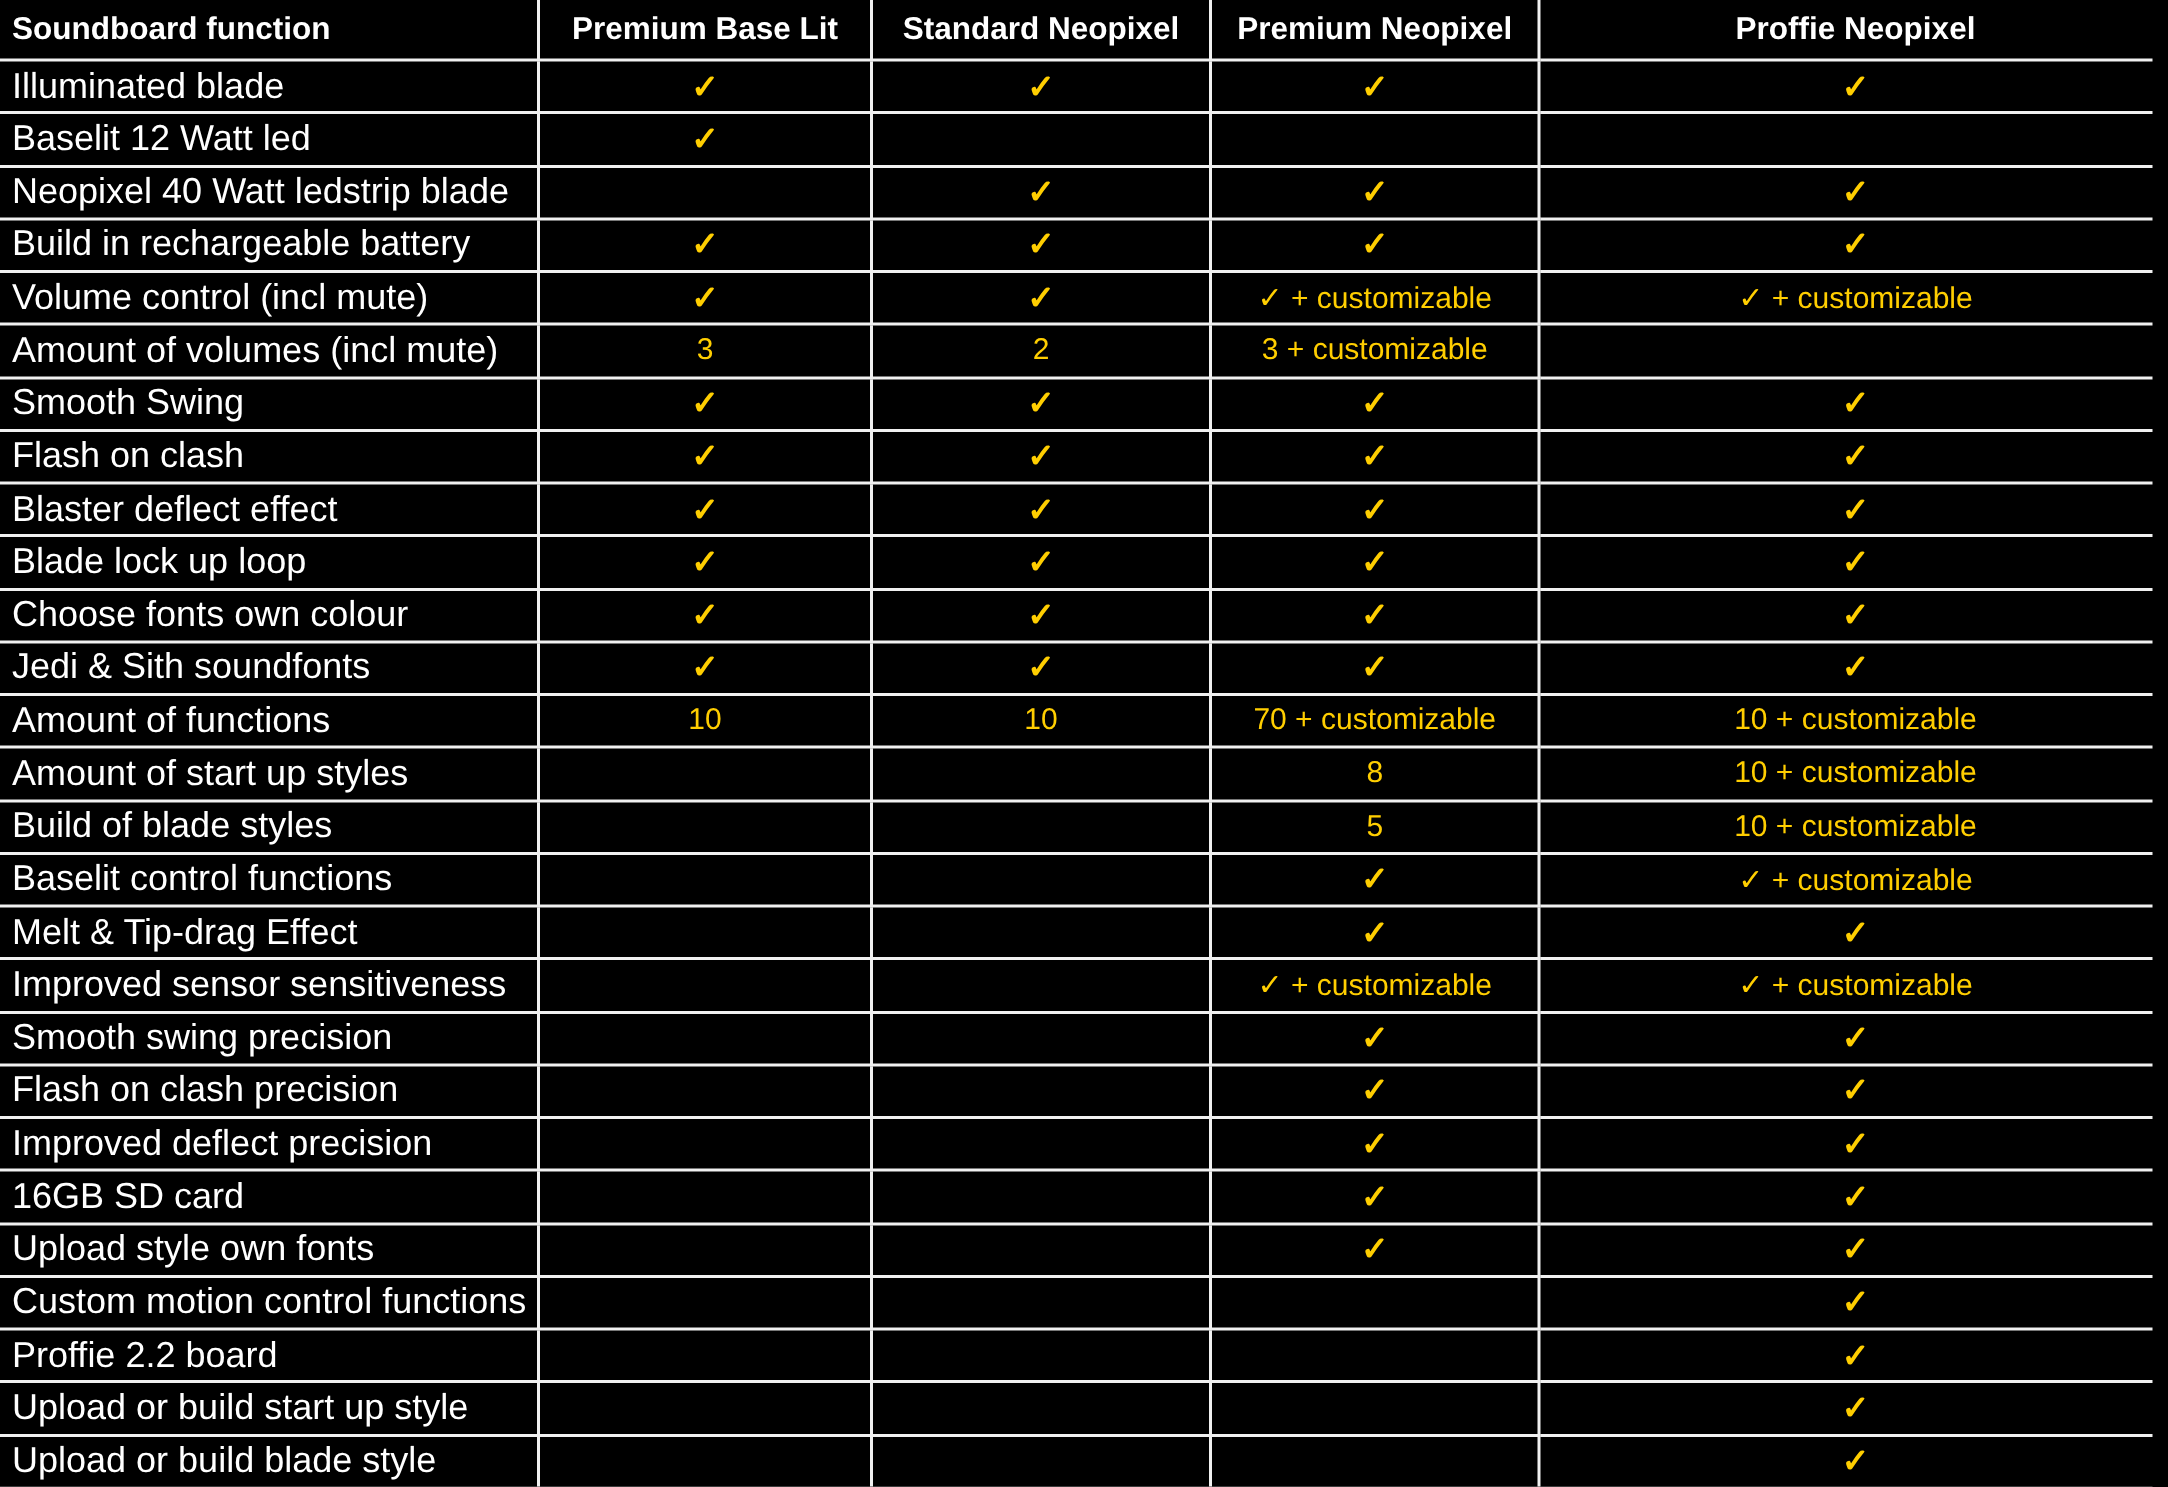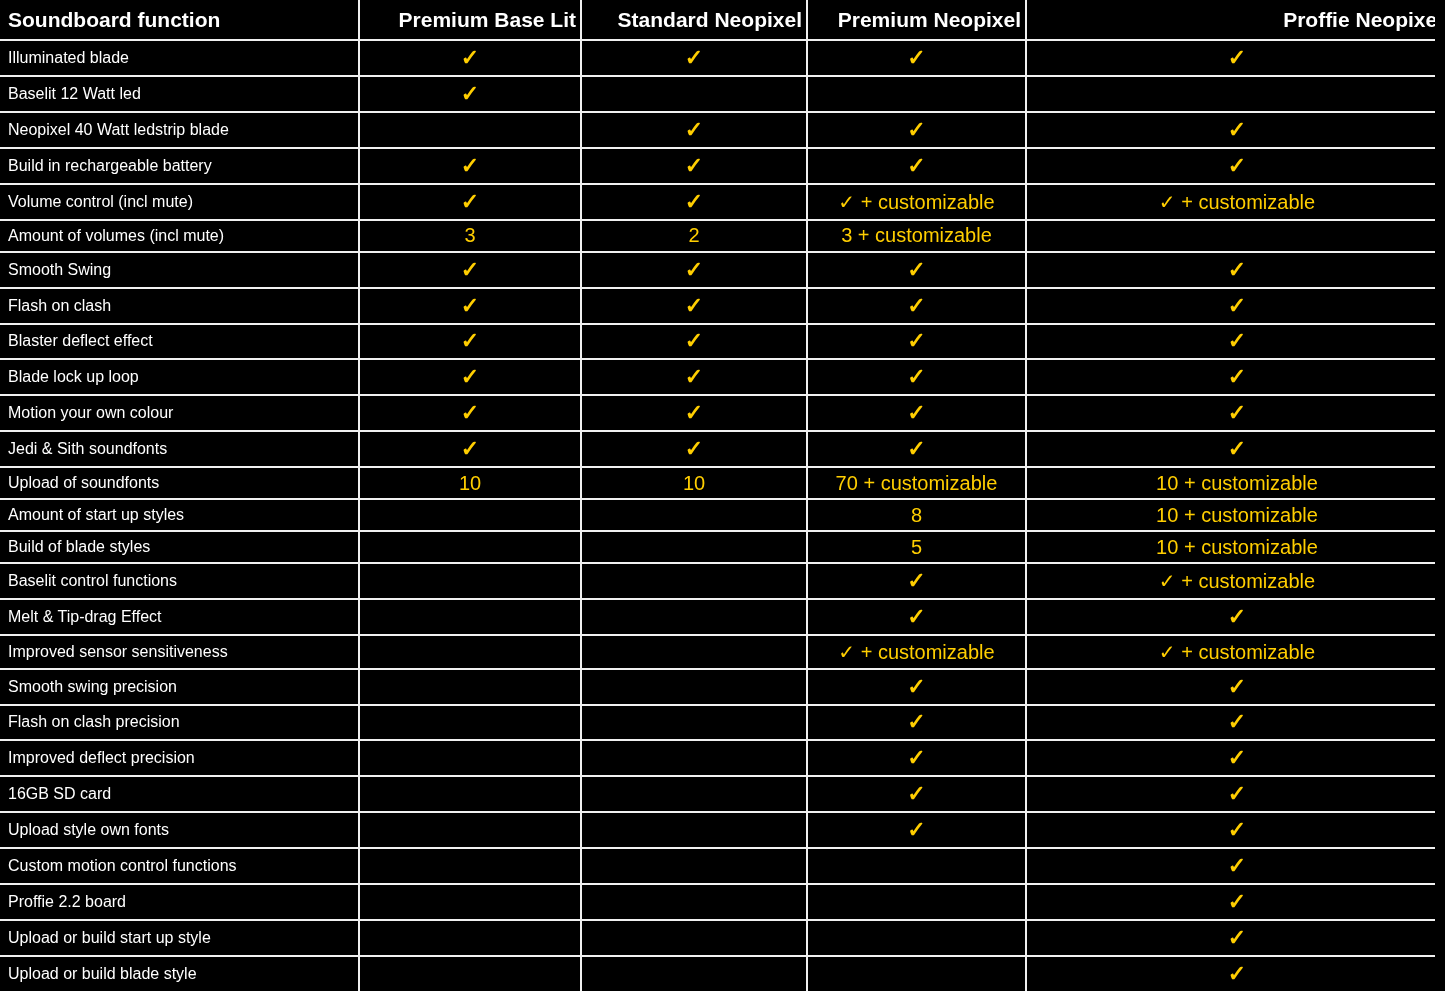--- a/index.html
+++ b/index.html
@@ -21,25 +21,25 @@
     background:var(--bg);
   }
   th,td{
     border:2px solid var(--grid);
     overflow:hidden;white-space:nowrap;
     vertical-align:middle;
   }
   thead tr{height:41px;}
   th{
     color:var(--label);font-weight:bold;font-size:21px;
-    text-align:right;padding:0 4px;
+    text-align:center;padding:0 4px;
   }
   th.feature-col{text-align:left;padding-left:8px;}
   td.feature{
-    color:var(--label);font-size:16px;text-align:left;padding-left:8px;margin-top:12px;
+    color:var(--label);font-size:24px;text-align:left;padding-left:8px;margin-top:12px;
   }
   td.value{
     color:var(--accent);font-size:20px;text-align:center;padding:0 4px;
   }
   td.value.check{
     font-weight:bold;font-size:22px;
   }
 </style>
 </head>
 <body>
@@ -127,35 +127,35 @@
           <td class="value check">✓</td>
         </tr>
         <tr>
           <td class="feature">Blade lock up loop</td>
           <td class="value check">✓</td>
           <td class="value check">✓</td>
           <td class="value check">✓</td>
           <td class="value check">✓</td>
         </tr>
         <tr>
-          <td class="feature">Motion your own colour</td>
+          <td class="feature">Choose fonts own colour</td>
           <td class="value check">✓</td>
           <td class="value check">✓</td>
           <td class="value check">✓</td>
           <td class="value check">✓</td>
         </tr>
         <tr>
           <td class="feature">Jedi &amp; Sith soundfonts</td>
           <td class="value check">✓</td>
           <td class="value check">✓</td>
           <td class="value check">✓</td>
           <td class="value check">✓</td>
         </tr>
         <tr>
-          <td class="feature">Upload of soundfonts</td>
+          <td class="feature">Amount of functions</td>
           <td class="value">10</td>
           <td class="value">10</td>
           <td class="value">70 + customizable</td>
           <td class="value">10 + customizable</td>
         </tr>
         <tr>
           <td class="feature">Amount of start up styles</td>
           <td class="value"></td>
           <td class="value"></td>
           <td class="value">8</td>

